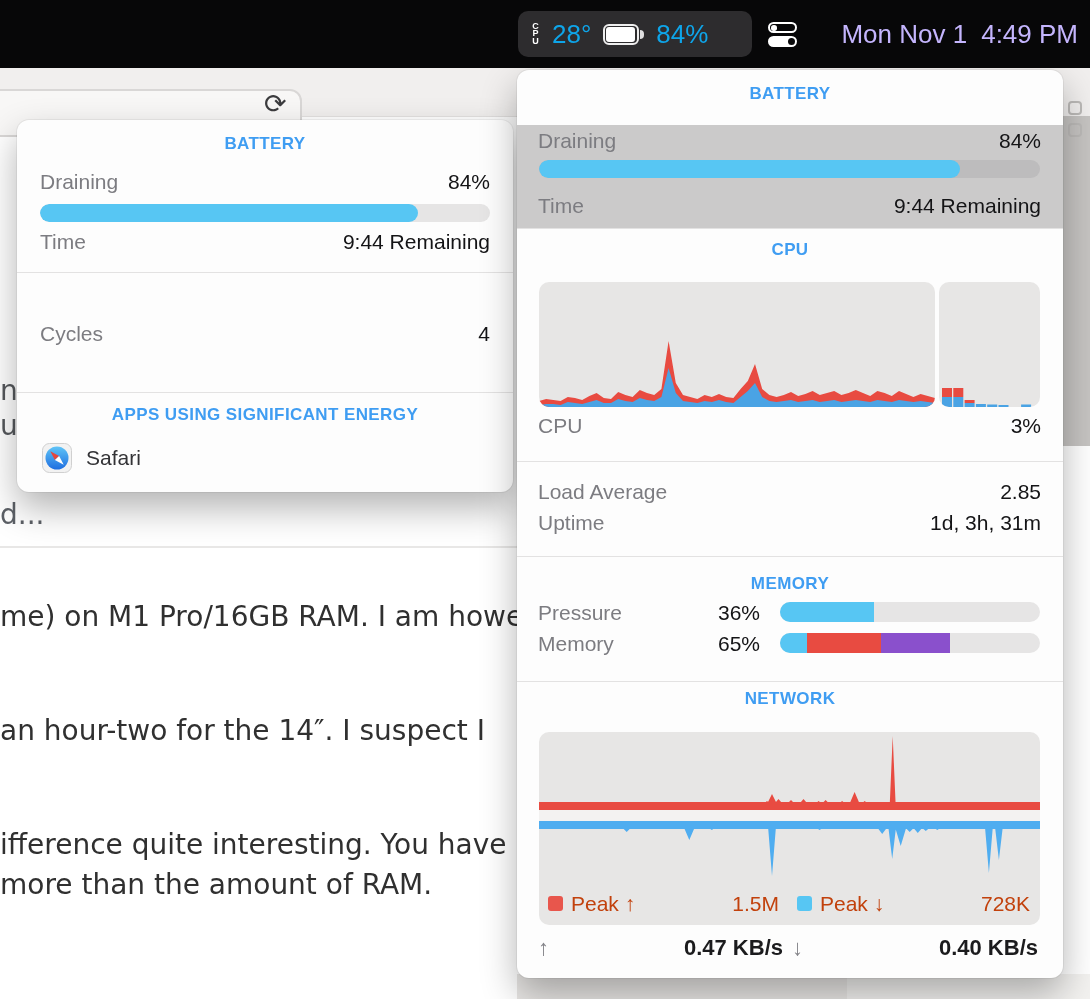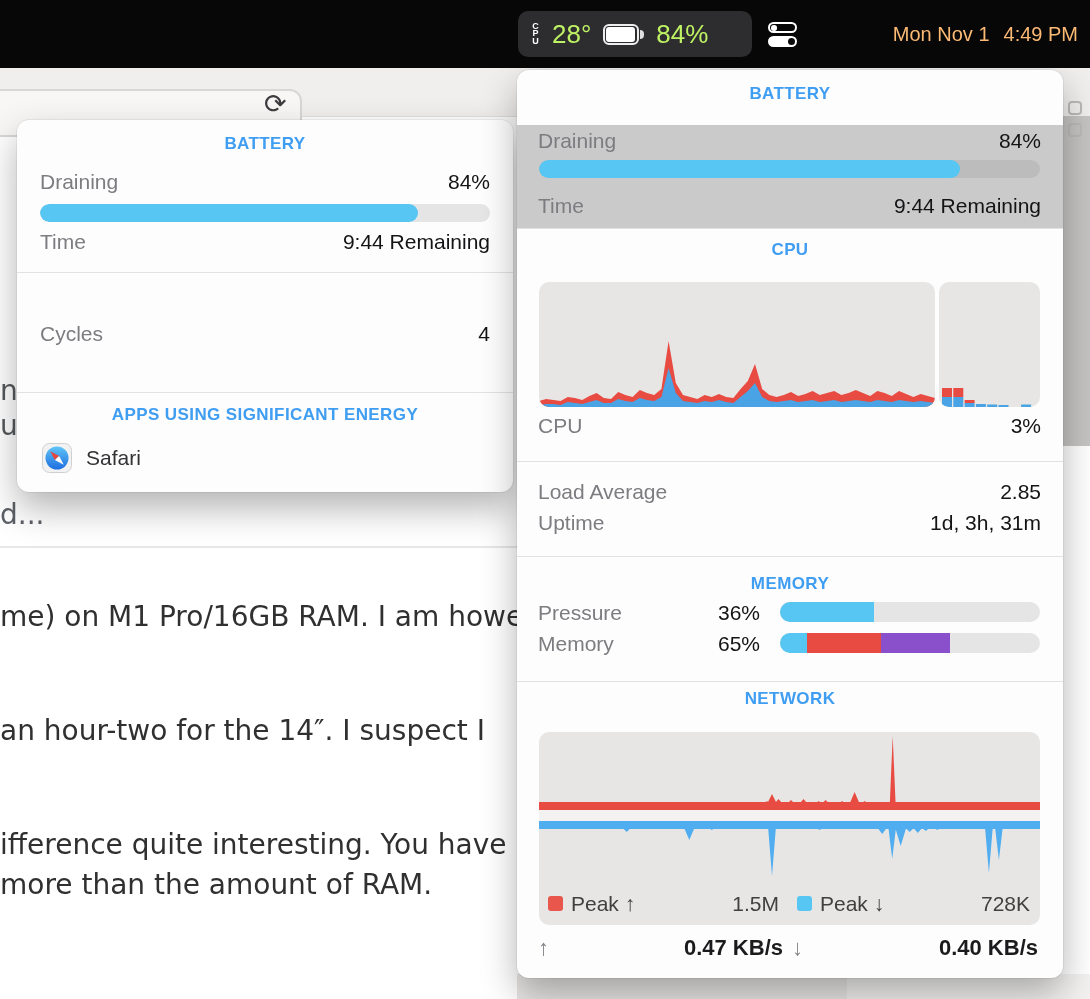--- a/index.html
+++ b/index.html
@@ -4,32 +4,32 @@
 <style>
   html,body{margin:0;padding:0;background:#fff;}
   .stage{position:relative;width:1090px;height:999px;overflow:hidden;background:#ffffff;
          font-family:"Liberation Sans",sans-serif;-webkit-font-smoothing:antialiased;}
 
   
   .menubar{position:absolute;left:0;top:0;width:1090px;height:68px;background:#070708;z-index:40;}
   .mb-pill{position:absolute;left:518px;top:11px;width:234px;height:46px;background:#2d2c2e;border-radius:10px;
            display:flex;align-items:center;gap:12px;padding:0 13px;box-sizing:border-box;}
   .cpustack{width:9px;font-size:9px;line-height:7.5px;font-weight:600;color:#fff;word-break:break-all;text-align:center;}
-  .mb-txt{color:#bef264;font-size:26px;}
+  .mb-txt{color:#0ea5e9;font-size:26px;}
   .mb-batt{position:relative;width:41px;height:21px;}
   .mb-batt .bbody{position:absolute;left:0;top:0;width:36px;height:21px;border:2px solid rgba(255,255,255,.92);border-radius:6px;box-sizing:border-box;}
   .mb-batt .bfill{position:absolute;left:3px;top:3px;height:15px;background:#fff;border-radius:3px;}
   .mb-batt .bnub{position:absolute;right:0;top:6px;width:4px;height:9px;background:rgba(255,255,255,.85);border-radius:0 4px 4px 0;}
   .cc{position:absolute;left:768px;top:22px;width:29px;height:25px;display:flex;flex-direction:column;gap:2.5px;}
   .cc .p{width:29px;height:11.5px;border-radius:6px;position:relative;box-sizing:border-box;}
   .cc .p1{border:2px solid #fff;}
   .cc .p1 .knob{position:absolute;left:1px;top:1px;width:5.5px;height:5.5px;background:#fff;border-radius:50%;}
   .cc .p2{background:#fff;}
   .cc .p2 .knob{position:absolute;right:2px;top:2px;width:7.5px;height:7.5px;background:#0a0a0b;border-radius:50%;}
-  .mb-clock{position:absolute;right:12px;top:0;height:68px;display:flex;align-items:center;gap:14px;color:#fdba74;font-size:20px;}
+  .mb-clock{position:absolute;right:12px;top:0;height:68px;display:flex;align-items:center;gap:14px;color:#c4b5fd;font-size:26px;}
 
   
   .toolbar{position:absolute;left:0;top:68px;width:1090px;height:48px;background:#f1efee;border-bottom:1px solid #e3e1e0;z-index:1;}
   .addressbar{position:absolute;left:-14px;top:89px;width:312px;height:44px;background:#f8f7f6;border:2px solid #d9d7d6;border-radius:12px;z-index:2;}
   .reload{position:absolute;left:264px;top:88px;font-family:"DejaVu Sans",sans-serif;font-size:27px;color:#3c3c3e;z-index:3;}
   .mini-sq{position:absolute;width:14px;height:14px;border:2.5px solid #bcbab8;border-radius:4px;box-sizing:border-box;z-index:3;}
   .right-band{position:absolute;left:1063px;top:116px;width:27px;height:330px;background:#c6c4c2;z-index:1;}
   .page-text{position:absolute;left:0;font-family:"DejaVu Sans",sans-serif;font-size:28px;color:#303030;white-space:nowrap;z-index:2;}
   .page-divider{position:absolute;left:0;top:546px;width:520px;height:2px;background:#e8e7e6;z-index:2;}
   .bottom-strip-a{position:absolute;left:517px;top:974px;width:330px;height:25px;background:#e9e7e5;z-index:1;}
@@ -55,21 +55,21 @@
 
   .chartbox{position:absolute;background:#e7e6e5;border-radius:10px;overflow:hidden;}
   .chartbox svg{position:absolute;left:0;top:0;width:100%;height:100%;}
 
   .mrow{position:absolute;left:21px;right:22px;height:24px;font-size:21px;}
   .mrow .lbl{position:absolute;left:0;top:1px;}
   .mrow .val{position:absolute;left:150px;width:72px;text-align:right;top:1px;}
   .mbar{position:absolute;left:242px;top:2px;width:260px;height:20px;border-radius:10px;background:#e6e5e5;overflow:hidden;display:flex;}
   .mbar .seg{height:100%;}
 
-  .legend{position:absolute;left:0;top:160px;width:100%;height:26px;font-size:21px;color:#404040;}
+  .legend{position:absolute;left:0;top:160px;width:100%;height:26px;font-size:21px;color:#c2410c;}
   .swatch{position:absolute;top:4px;width:15px;height:15px;border-radius:3px;}
   .rates{position:absolute;left:21px;right:22px;top:865px;height:30px;font-size:22px;}
   .rates .arrow{color:#85858a;}
   .rates .num{font-weight:700;color:#1b1b1d;}
 
   .safari-row{position:absolute;left:25px;top:322px;height:32px;display:flex;align-items:center;gap:14px;font-size:21px;color:#333336;}
 </style>
 </head>
 <body>
 

